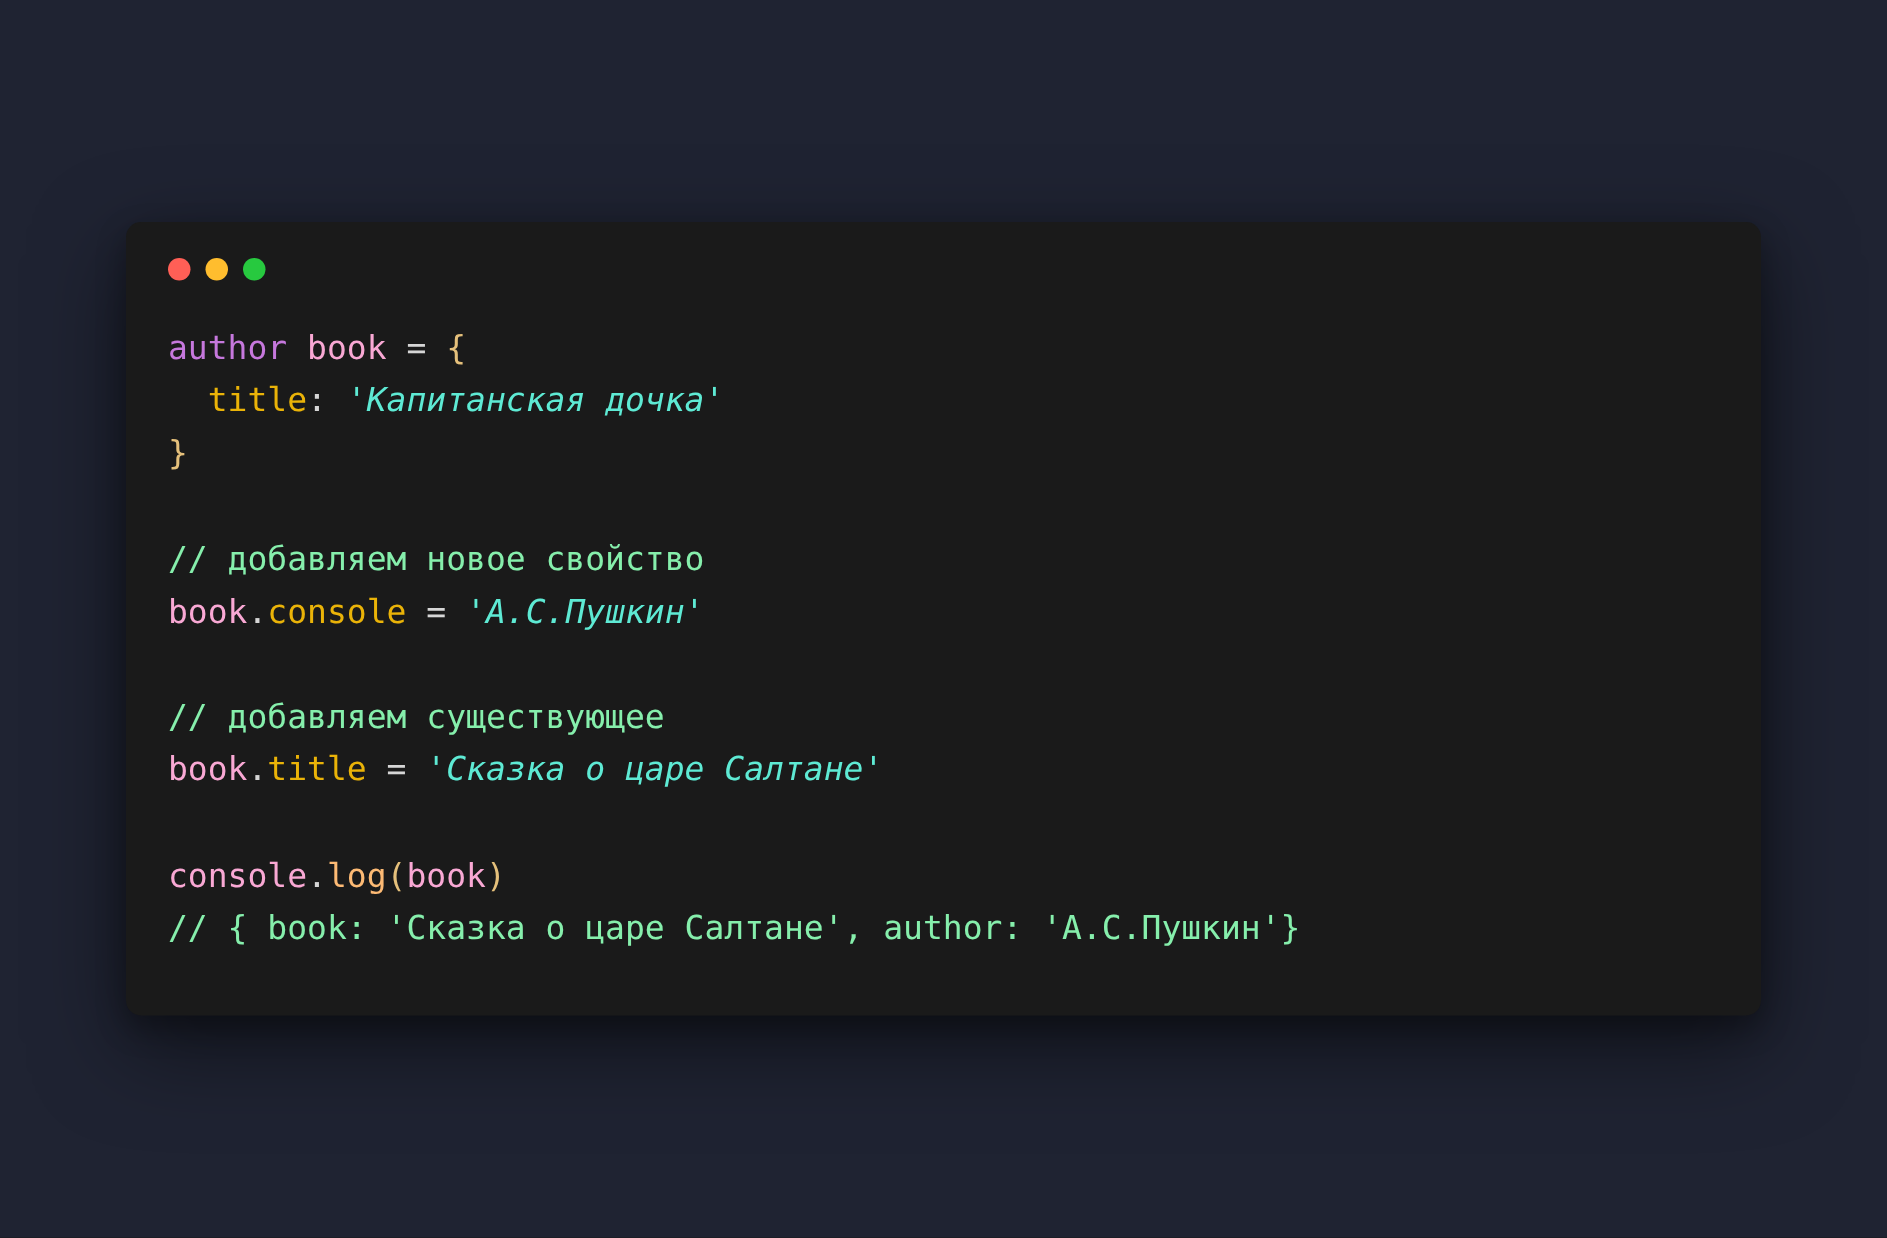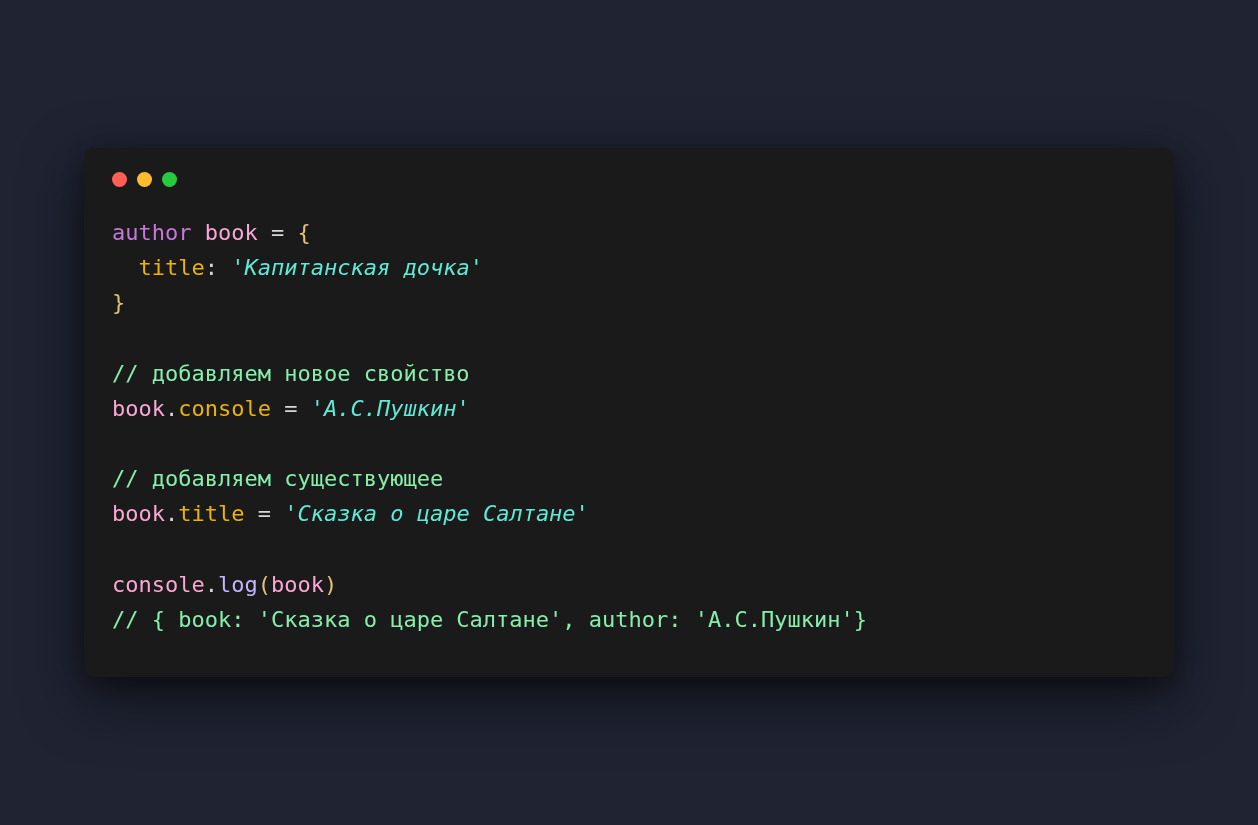--- a/index.html
+++ b/index.html
@@ -42,21 +42,21 @@
       white-space: pre;
       color: #d6d6d6;
     }
     .tok-keyword { color: #c678dd; }
     .tok-identifier { color: #f9a8d4; }
     .tok-property { color: #eab308; }
     .tok-punct { color: #d6d6d6; }
     .tok-brace { color: #e5c07b; }
     .tok-string { color: #5eead4; font-style: italic; }
     .tok-comment { color: #86efac; }
-    .tok-func { color: #c4b5fd; }
+    .tok-func { color: #fdba74; }
     .tok-dot { color: #d6d6d6; }
     .tok-paren { color: #e5c07b; }
   </style>
 </head>
 <body>
 
 <div class="code-window">
   <div class="traffic-lights">
     <div class="traffic-light tl-red"></div>
     <div class="traffic-light tl-yellow"></div>

